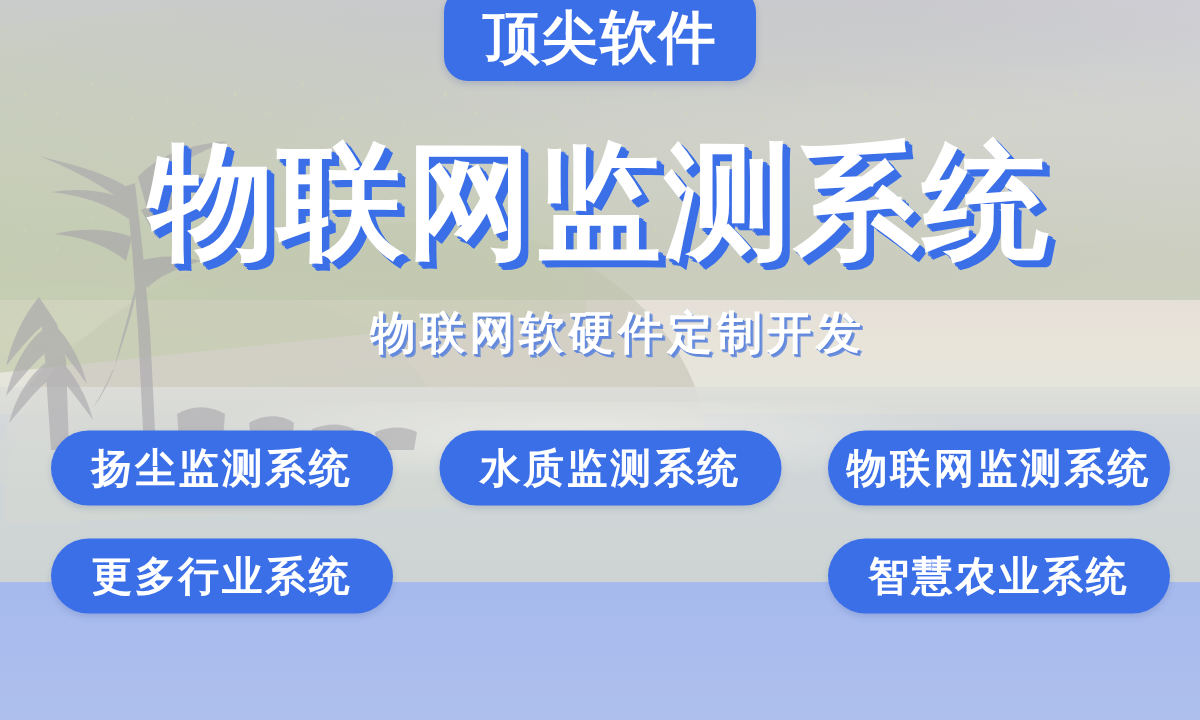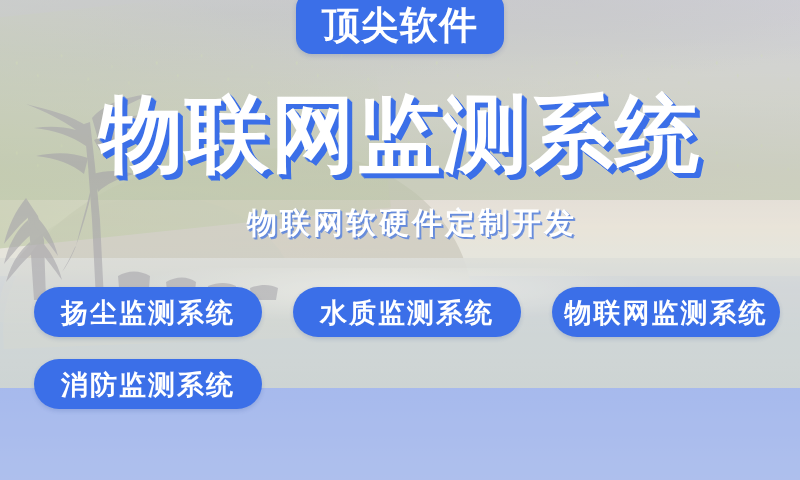--- a/index.html
+++ b/index.html
@@ -263,18 +263,21 @@
       <div class="pill">
         <span class="pill-text">扬尘监测系统</span>
       </div>
       <div class="pill">
         <span class="pill-text">水质监测系统</span>
       </div>
       <div class="pill">
         <span class="pill-text">物联网监测系统</span>
       </div>
       <div class="pill">
-        <span class="pill-text">消防监测系统</span>
+        <span class="pill-text">更多行业系统</span>
+      </div>
+      <div class="pill">
+        <span class="pill-text">智慧农业系统</span>
       </div>
     </div>
 
   </div>
 </div>
 
 </body></html>

